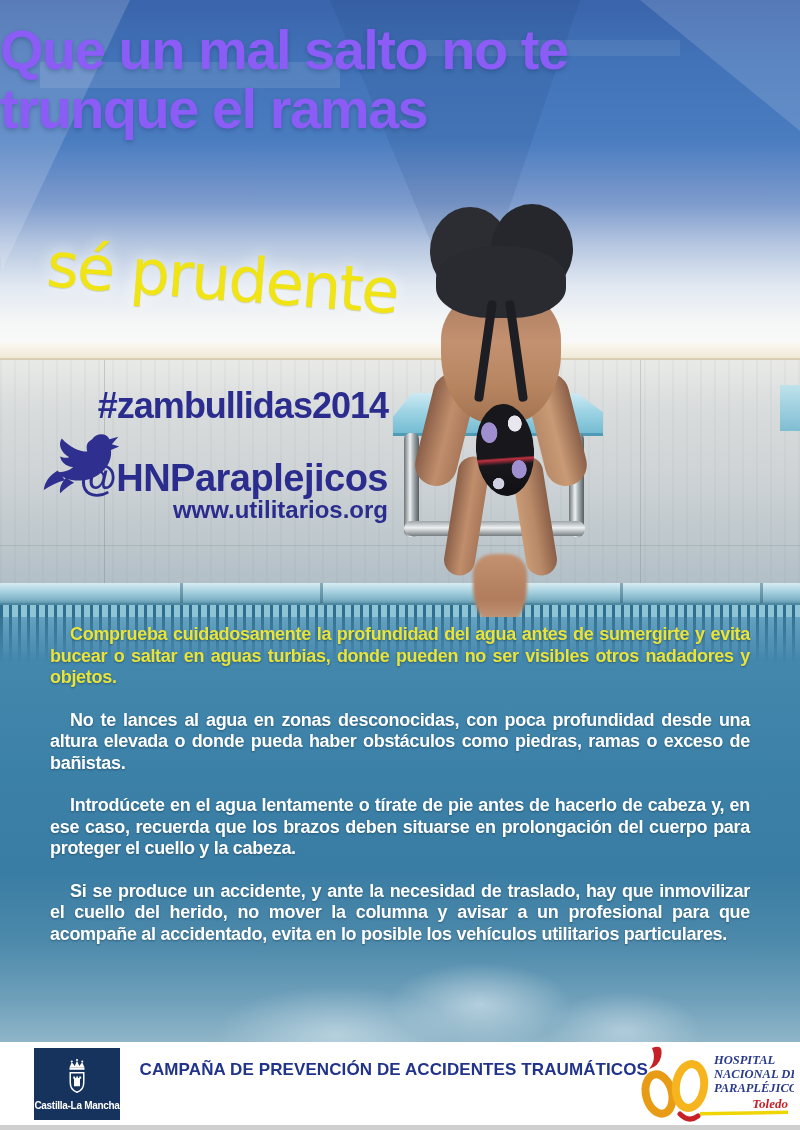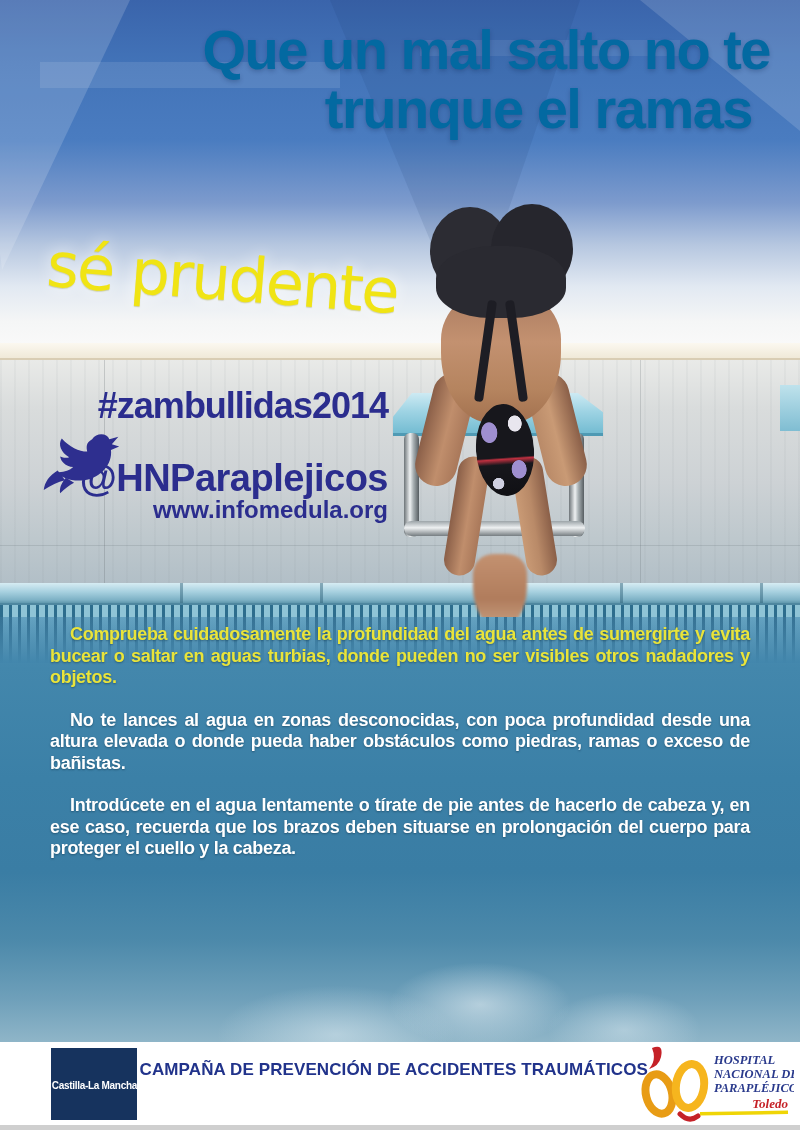--- a/index.html
+++ b/index.html
@@ -12,21 +12,21 @@
                #b6c7e0 70%,#e2e9f2 82%,#f5f6f6 92%,#fafafa 100%);}
   .facet{position:absolute;pointer-events:none;}
   .facet-1{left:-30px;top:0;width:160px;height:270px;background:rgba(255,255,255,.16);
     clip-path:polygon(0 0,100% 0,20% 100%);}
   .facet-2{left:330px;top:0;width:250px;height:330px;background:rgba(20,45,100,.10);
     clip-path:polygon(0 0,100% 0,55% 100%);}
   .facet-3{left:640px;top:0;width:220px;height:180px;background:rgba(255,255,255,.14);
     clip-path:polygon(0 0,100% 0,100% 100%);}
   .facet-4{left:40px;top:62px;width:300px;height:26px;background:rgba(255,255,255,.10);}
   .facet-5{left:420px;top:40px;width:260px;height:16px;background:rgba(255,255,255,.08);}
-  .title{position:absolute;left:0;top:20px;width:770px;text-align:right;color:#0369a1;
+  .title{position:absolute;left:0;top:20px;width:770px;text-align:left;color:#8b5cf6;
     font-weight:bold;font-size:56px;line-height:59px;letter-spacing:-1.5px;
     text-shadow:0 2px 4px rgba(10,30,70,.25);}
   .title .t2{padding-right:18px;display:block;}
 
   
   .photo{position:absolute;left:0;top:150px;width:800px;height:467px;overflow:hidden;}
   .wall-top{position:absolute;left:0;top:193px;width:800px;height:15px;
     background:linear-gradient(180deg,#fbf8f0,#f0e9d8);border-bottom:2px solid #d9cdb4;}
   .wall{position:absolute;left:0;top:210px;width:800px;height:223px;
     background:linear-gradient(180deg,#e9eae8 0%,#d9dcdc 22%,#cdd2d5 55%,#bec8cd 80%,#b2bfc7 100%);}
@@ -116,21 +116,21 @@
   .tip{margin:0 0 21px 0;font-weight:bold;font-size:18px;line-height:21.5px;
     text-align:justify;text-indent:20px;letter-spacing:-0.3px;
     text-shadow:0 1px 2px rgba(8,40,60,.45);}
   .c-white{color:#ffffff;}
   .c-yellow{color:#e9e43a;}
 
   
   .footer{position:absolute;left:0;top:1042px;width:800px;height:83px;background:#ffffff;}
   .bottom-bar{position:absolute;left:0;top:1125px;width:800px;height:5px;background:#cfcfcf;}
   .clm-logo{position:absolute;left:34px;top:6px;width:86px;height:72px;background:#16335e;
-    display:flex;flex-direction:row;align-items:center;justify-content:center;margin-left:17px;}
+    display:flex;flex-direction:column;align-items:center;justify-content:center;}
   .clm-label{color:#fff;font-weight:bold;font-size:10px;letter-spacing:-0.3px;margin-top:2px;
     white-space:nowrap;}
   .campaign{position:absolute;left:128px;top:16px;width:520px;text-align:right;
     color:#21338b;font-weight:bold;font-size:17px;line-height:23px;letter-spacing:0.1px;}
   .hnp-logo{position:absolute;right:6px;top:2px;width:166px;height:80px;}
 </style>
 </head>
 <body>
 
 <div class="poster">
@@ -179,40 +179,41 @@
     <div class="d d-arm-fl"></div>
     <div class="d d-arm-fr"></div>
     <div class="d d-cap"></div>
     <div class="d d-hands"></div>
 
     <div class="tagline">sé prudente</div>
 
     <div class="social">
       <div class="social-hashtag">#zambullidas2014</div>
       <div class="social-handle">@HNParaplejicos</div>
-      <div class="social-web">www.infomedula.org</div>
+      <div class="social-web">www.utilitarios.org</div>
       <svg class="bird" viewBox="0 0 100 74">
         <path fill="#2e2f8f" d="M66,8 C71,0 84,0 87,8 L98,5 L90,14 L99,17 L89,21
           C91,38 77,55 56,58 C42,60 28,55 21,48 C30,49 38,47 43,42
           C33,41 28,35 27,29 C31,31 35,31 38,30 C28,24 24,14 29,7
           C38,17 50,23 60,23 C58,14 61,11 66,8 Z"></path>
         <path fill="#2e2f8f" d="M24,46 C14,52 8,60 7,70 C16,64 24,60 33,58 Z"></path>
         <path fill="#2e2f8f" d="M34,55 C28,62 26,68 27,74 C33,68 38,64 44,61 Z"></path>
       </svg>
     </div>
   </div>
 
   <div class="content">
     <div class="stripe-fade"></div>
     <div class="stripe-cover"></div>
     <div class="water-glow"></div>
     <div class="tips">
       <p class="tip c-yellow">Comprueba cuidadosamente la profundidad del agua antes de sumergirte y evita bucear o saltar en aguas turbias, donde pueden no ser visibles otros nadadores y objetos.</p>
       <p class="tip c-white">No te lances al agua en zonas desconocidas, con poca profundidad desde una altura elevada o donde pueda haber obstáculos como piedras, ramas o exceso de bañistas.</p>
       <p class="tip c-white">Introdúcete en el agua lentamente o tírate de pie antes de hacerlo de cabeza y, en ese caso, recuerda que los brazos deben situarse en prolongación del cuerpo para proteger el cuello y la cabeza.</p>
+      <p class="tip c-white">Si se produce un accidente, y ante la necesidad de traslado, hay que inmovilizar el cuello del herido, no mover la columna y avisar a un profesional para que acompañe al accidentado, evita en lo posible los vehículos utilitarios particulares.</p>
     </div>
   </div>
 
   <div class="footer">
     <div class="clm-logo">
       <svg width="30" height="40" viewBox="0 0 40 52">
         <g fill="none" stroke="#ffffff" stroke-width="2">
           <path d="M10,12 L13,5 L17,10 L20,3 L23,10 L27,5 L30,12 Z" fill="#ffffff" stroke="none"></path>
           <circle cx="13" cy="4" r="1.4" fill="#ffffff" stroke="none"></circle>
           <circle cx="20" cy="2" r="1.4" fill="#ffffff" stroke="none"></circle>

